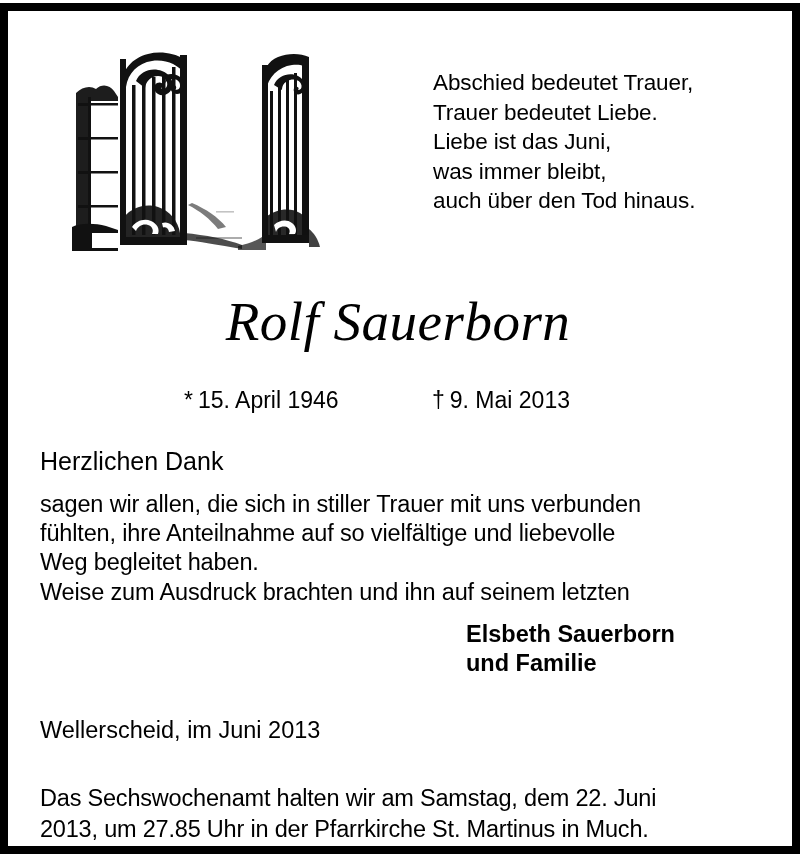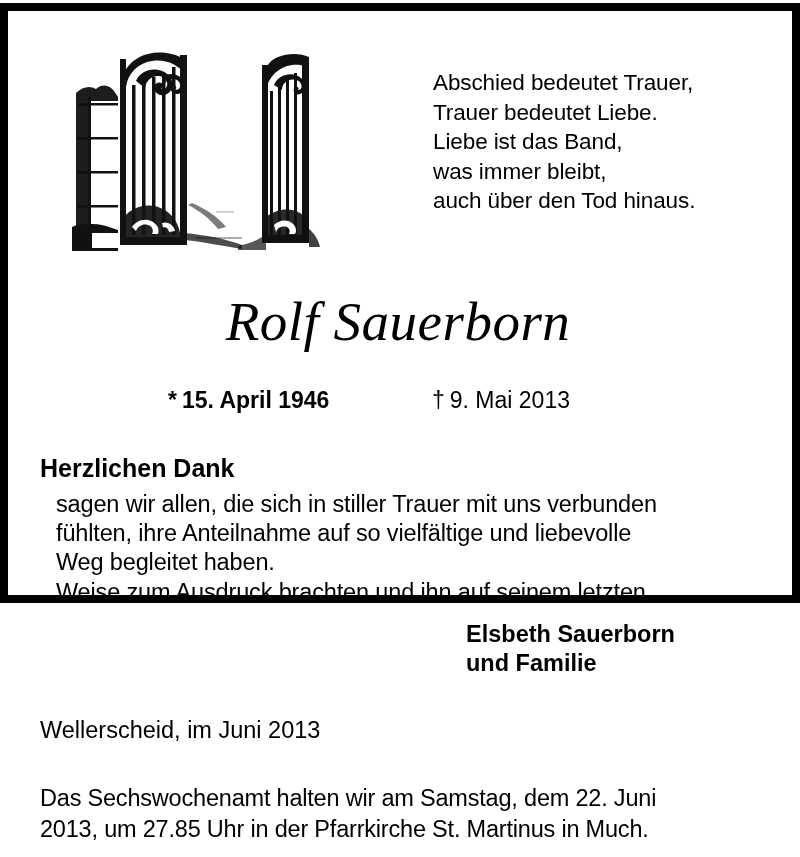--- a/index.html
+++ b/index.html
@@ -22,21 +22,21 @@
     width: 800px;
     height: 857px;
     background: #ffffff;
     box-sizing: border-box;
   }
   .notice-frame {
     position: absolute;
     left: 0px;
     top: 3px;
     width: 800px;
-    height: 600px;
+    height: 851px;
     box-sizing: border-box;
     border: 8px solid #000000;
     background: #ffffff;
   }
   .notice-inner {
     position: absolute;
     left: 0;
     top: 0;
     right: 0;
     bottom: 0;
@@ -98,54 +98,52 @@
     left: 0;
     top: 373px;
     width: 784px;
     height: 32px;
     font-size: 23px;
     line-height: 32px;
     white-space: nowrap;
   }
   .date-birth {
     position: absolute;
-    left: 160px;
-    top: 0;
-    font-weight: bold;
+    left: 176px;
+    top: 0;
   }
   .date-death {
     position: absolute;
     left: 424px;
     top: 0;
   }
   .date-symbol { margin-right: 5px; }
 
   
   .thanks-heading {
     position: absolute;
     left: 32px;
     top: 435px;
     font-size: 25px;
     line-height: 30px;
-    font-weight: bold;
-    font-stretch: condensed;
-    white-space: nowrap;
-    margin-top: 7px;
+    font-weight: normal;
+    font-stretch: condensed;
+    white-space: nowrap;
   }
   .thanks-body {
     position: absolute;
     left: 32px;
     top: 479px;
     width: 720px;
     font-size: 23.5px;
     line-height: 29.2px;
     font-stretch: condensed;
     letter-spacing: -0.15px;
   }
-  .thanks-body .body-line { display: block; white-space: nowrap; margin-left: 16px; }
+  .thanks-body .body-line { display: block; white-space: nowrap; }
 
   
   .signature {
     position: absolute;
     left: 431px;
     top: 609px;
     font-size: 23.5px;
     line-height: 29px;
     font-weight: bold;
     white-space: nowrap;
@@ -243,21 +241,21 @@
 
               <rect x="130" y="186" width="46" height="2" opacity="0.35"></rect>
               <rect x="150" y="160" width="18" height="1.6" opacity="0.25"></rect>
             </g>
           </svg>
         </div>
 
         <div class="verse">
           <span class="verse-line">Abschied bedeutet Trauer,</span>
           <span class="verse-line">Trauer bedeutet Liebe.</span>
-          <span class="verse-line">Liebe ist das Band,</span>
+          <span class="verse-line">Liebe ist das Juni,</span>
           <span class="verse-line">was immer bleibt,</span>
           <span class="verse-line">auch über den Tod hinaus.</span>
         </div>
       </div>
 
       <div class="deceased-name">Rolf Sauerborn</div>
 
       <div class="dates-row">
         <span class="date-birth"><span class="date-symbol">*</span><span>15. April 1946</span></span>
         <span class="date-death"><span class="date-symbol">†</span><span>9. Mai 2013</span></span>

